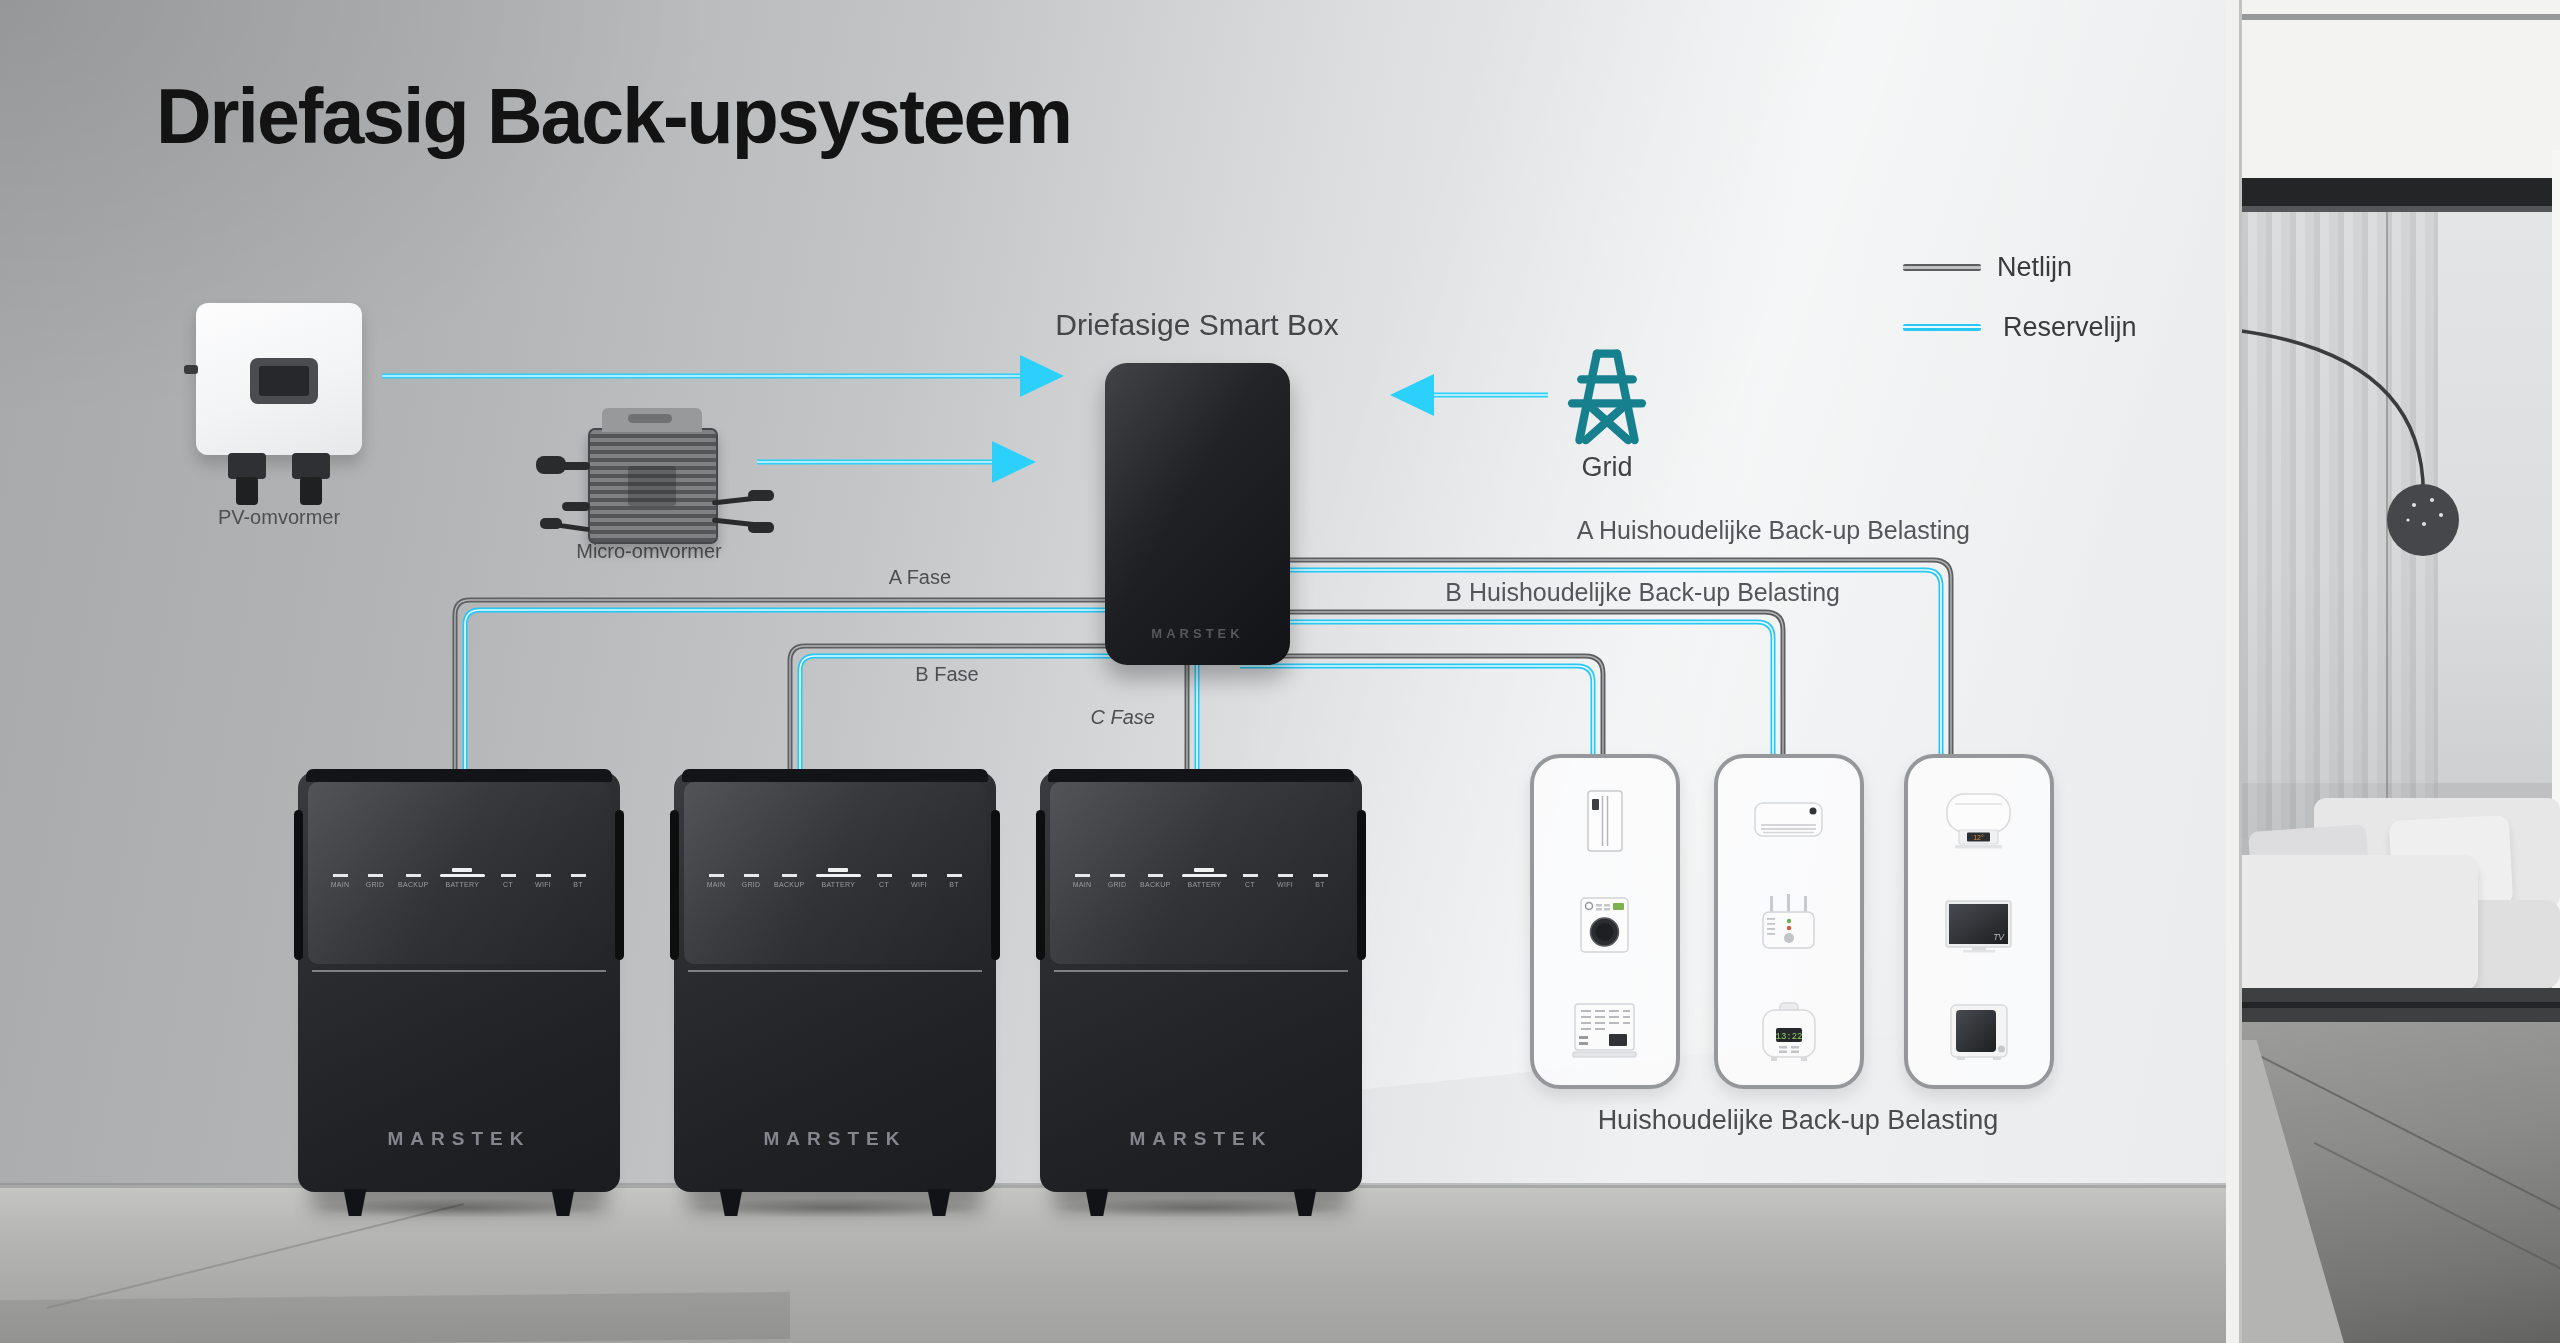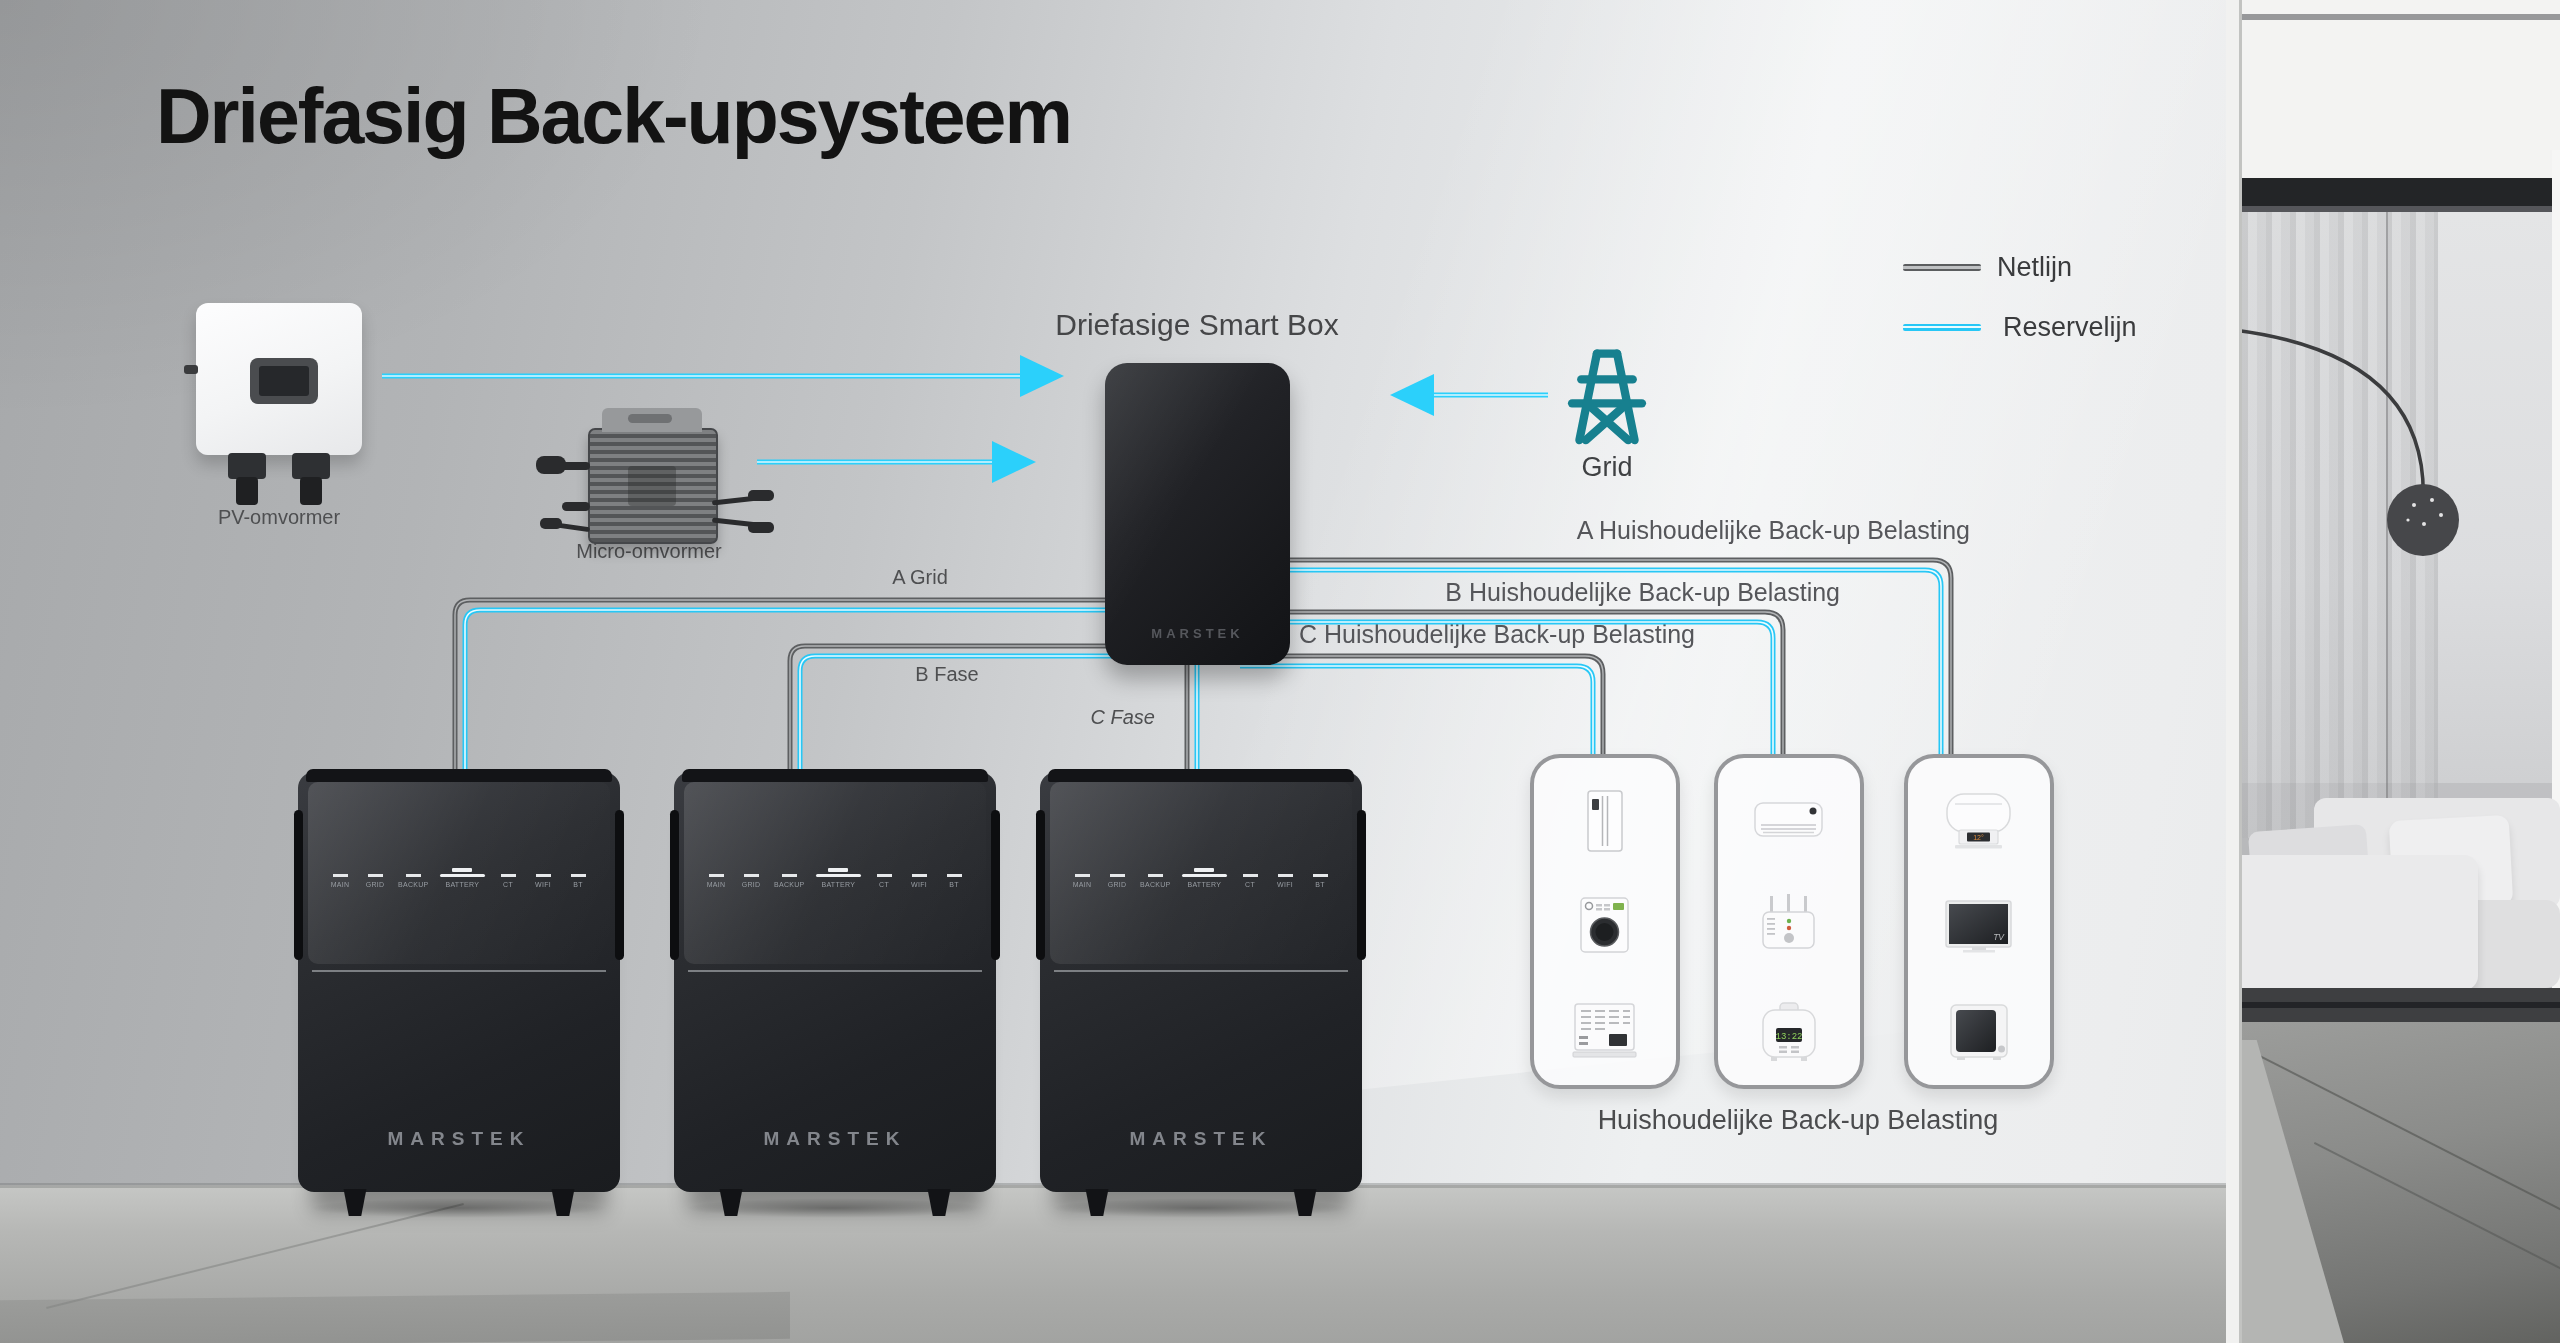--- a/index.html
+++ b/index.html
@@ -273,27 +273,26 @@
       <path d="M39,10 L20,104"></path>
       <path d="M61,10 L80,104"></path>
       <path d="M22,38 H78"></path>
       <path d="M12,64 H88"></path>
       <path d="M28,64 L73,104"></path>
       <path d="M72,64 L27,104"></path>
     </g>
   </svg>
   <div class="lbl c" style="left:1507px;top:452px;width:200px;font-size:27px;color:#3f4143;">Grid</div>
 
-  <div class="lbl c" style="left:820px;top:566px;width:200px;">A Grid</div>
+  <div class="lbl c" style="left:820px;top:566px;width:200px;">A Fase</div>
   <div class="lbl c" style="left:847px;top:663px;width:200px;">B Fase</div>
   <div class="lbl r" style="left:955px;top:706px;width:200px;font-style:italic;">C Fase</div>
 
   <div class="lbl r" style="left:1340px;top:578px;width:500px;font-size:25px;color:#55565a;">B Huishoudelijke Back-up Belasting</div>
   <div class="lbl r" style="left:1470px;top:516px;width:500px;font-size:25px;color:#55565a;">A Huishoudelijke Back-up Belasting</div>
-  <div class="lbl r" style="left:1195px;top:620px;width:500px;font-size:25px;color:#55565a;">C Huishoudelijke Back-up Belasting</div>
   <div class="lbl c" style="left:1538px;top:1105px;width:520px;font-size:27px;color:#4b4c4e;">Huishoudelijke Back-up Belasting</div>
 
   <div class="battery b1">
     <div class="bat-lid"></div>
     <div class="bat-ear le"></div>
     <div class="bat-ear re"></div>
     <div class="bat-top"></div>
     <div class="ind">
       <div class="ig">
           <i class="dash"></i>

